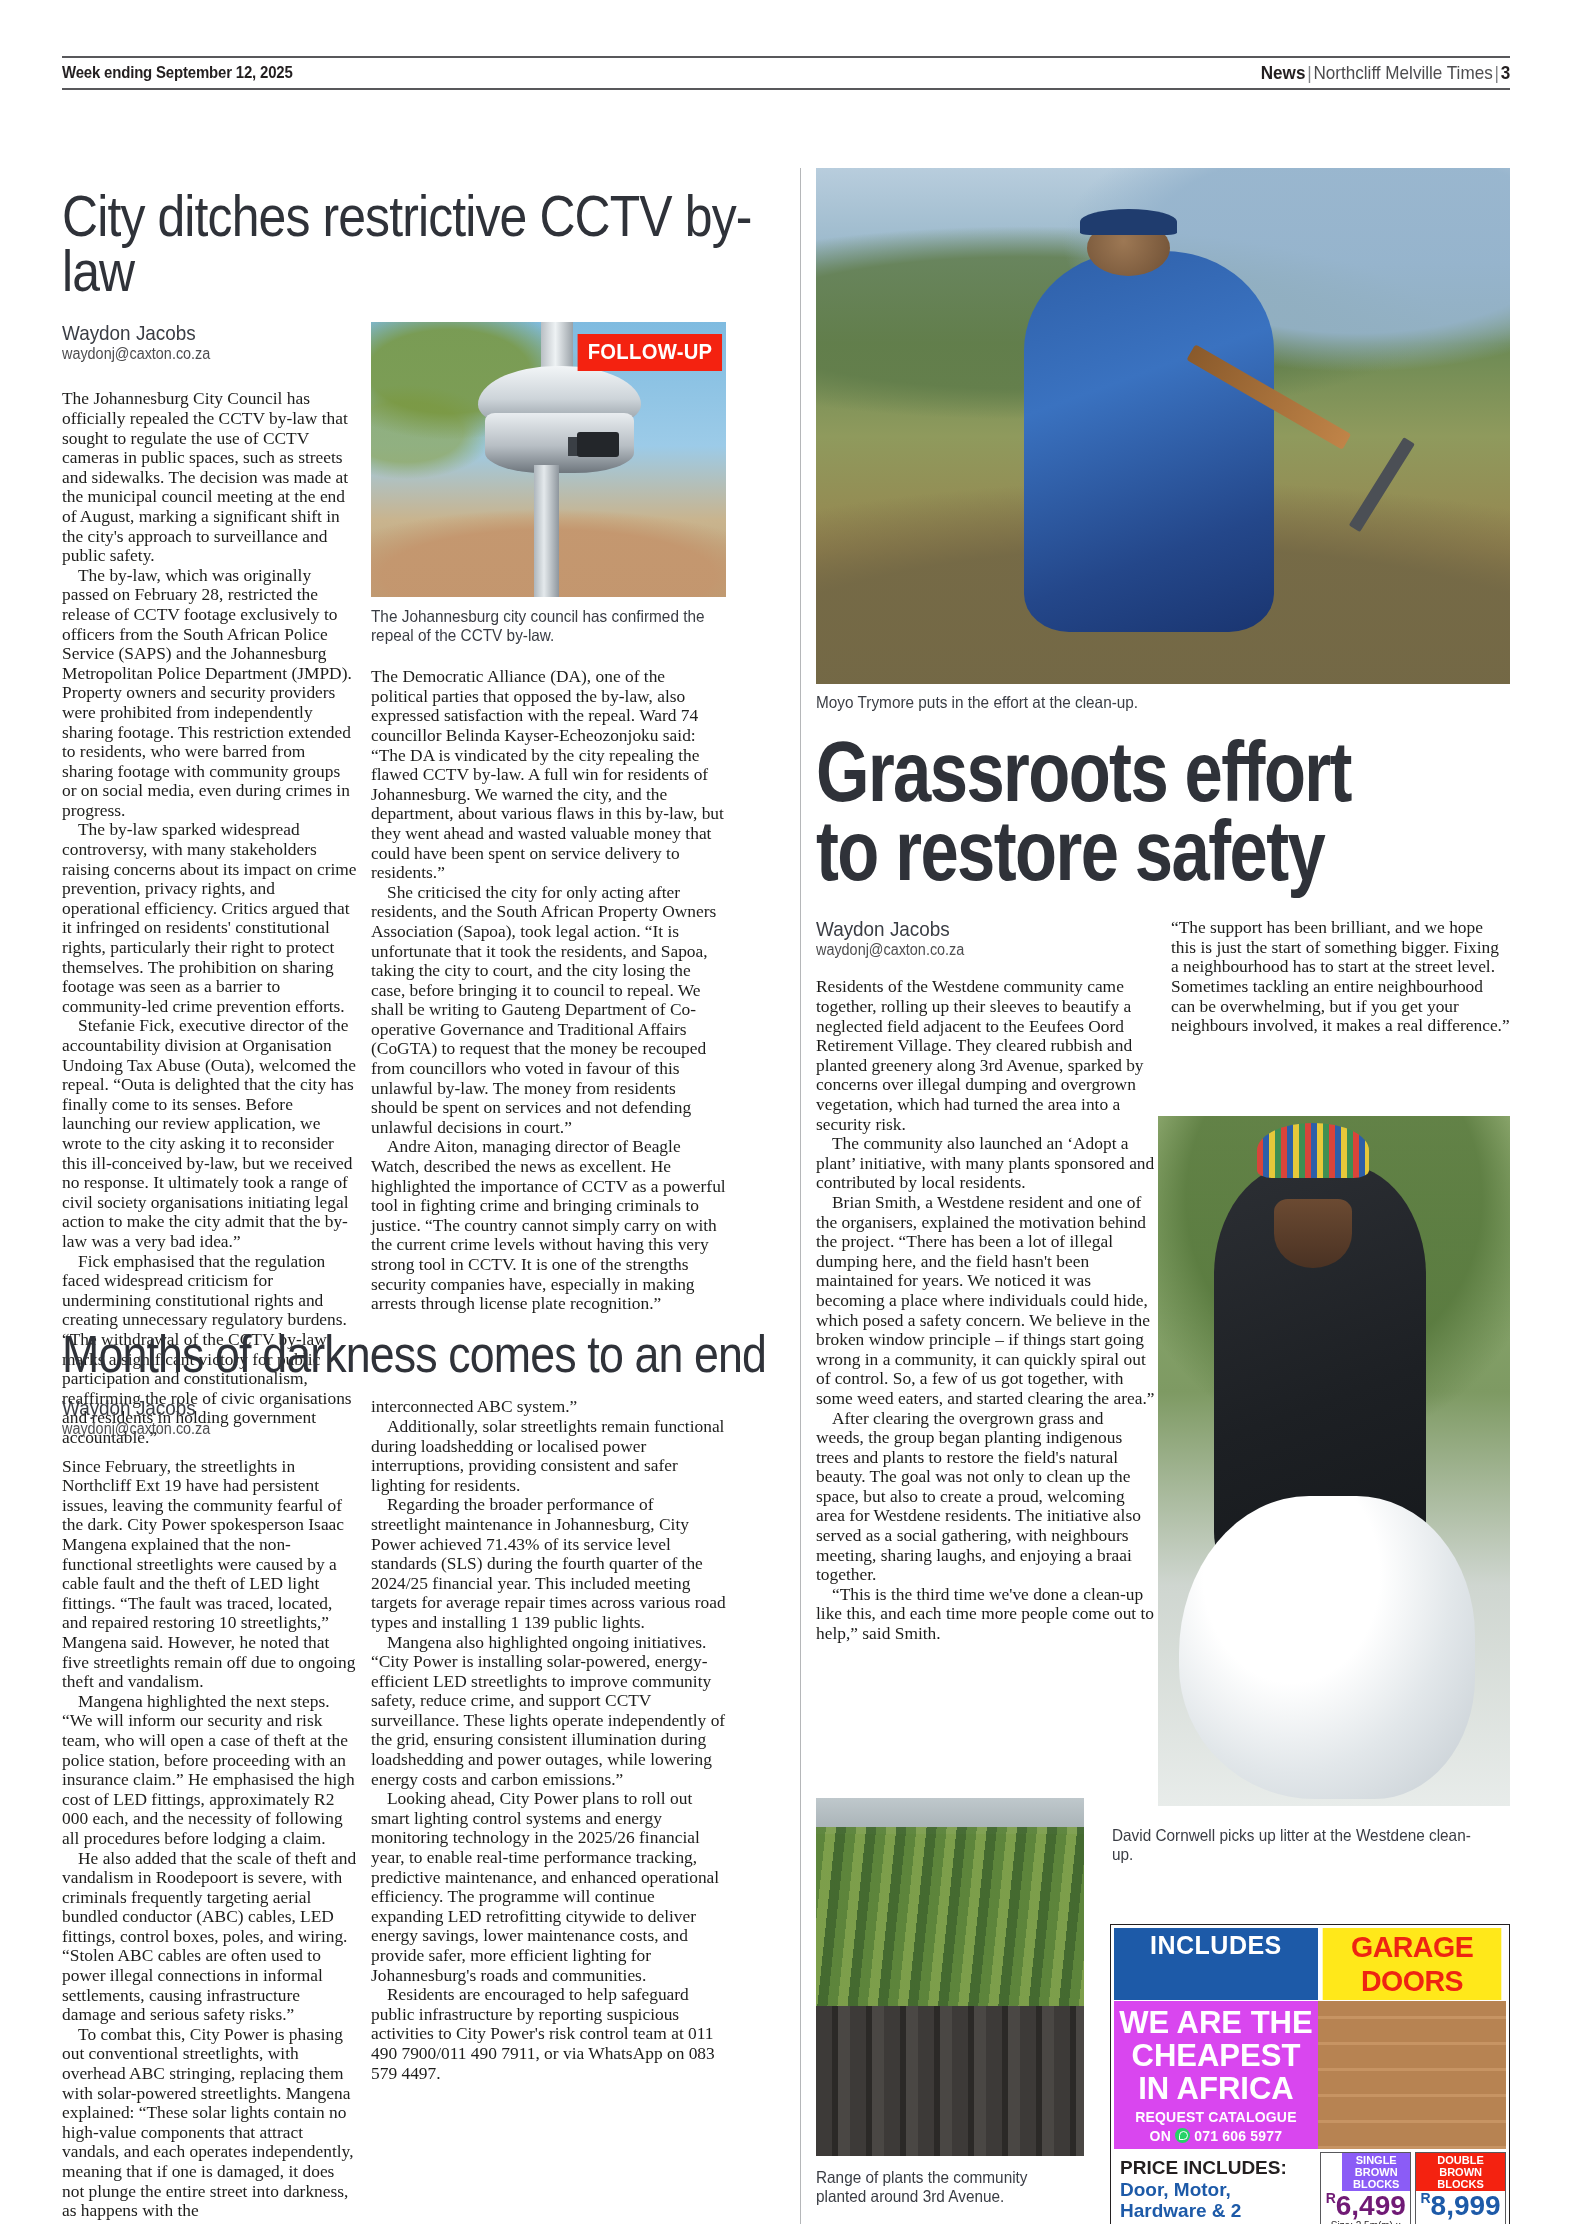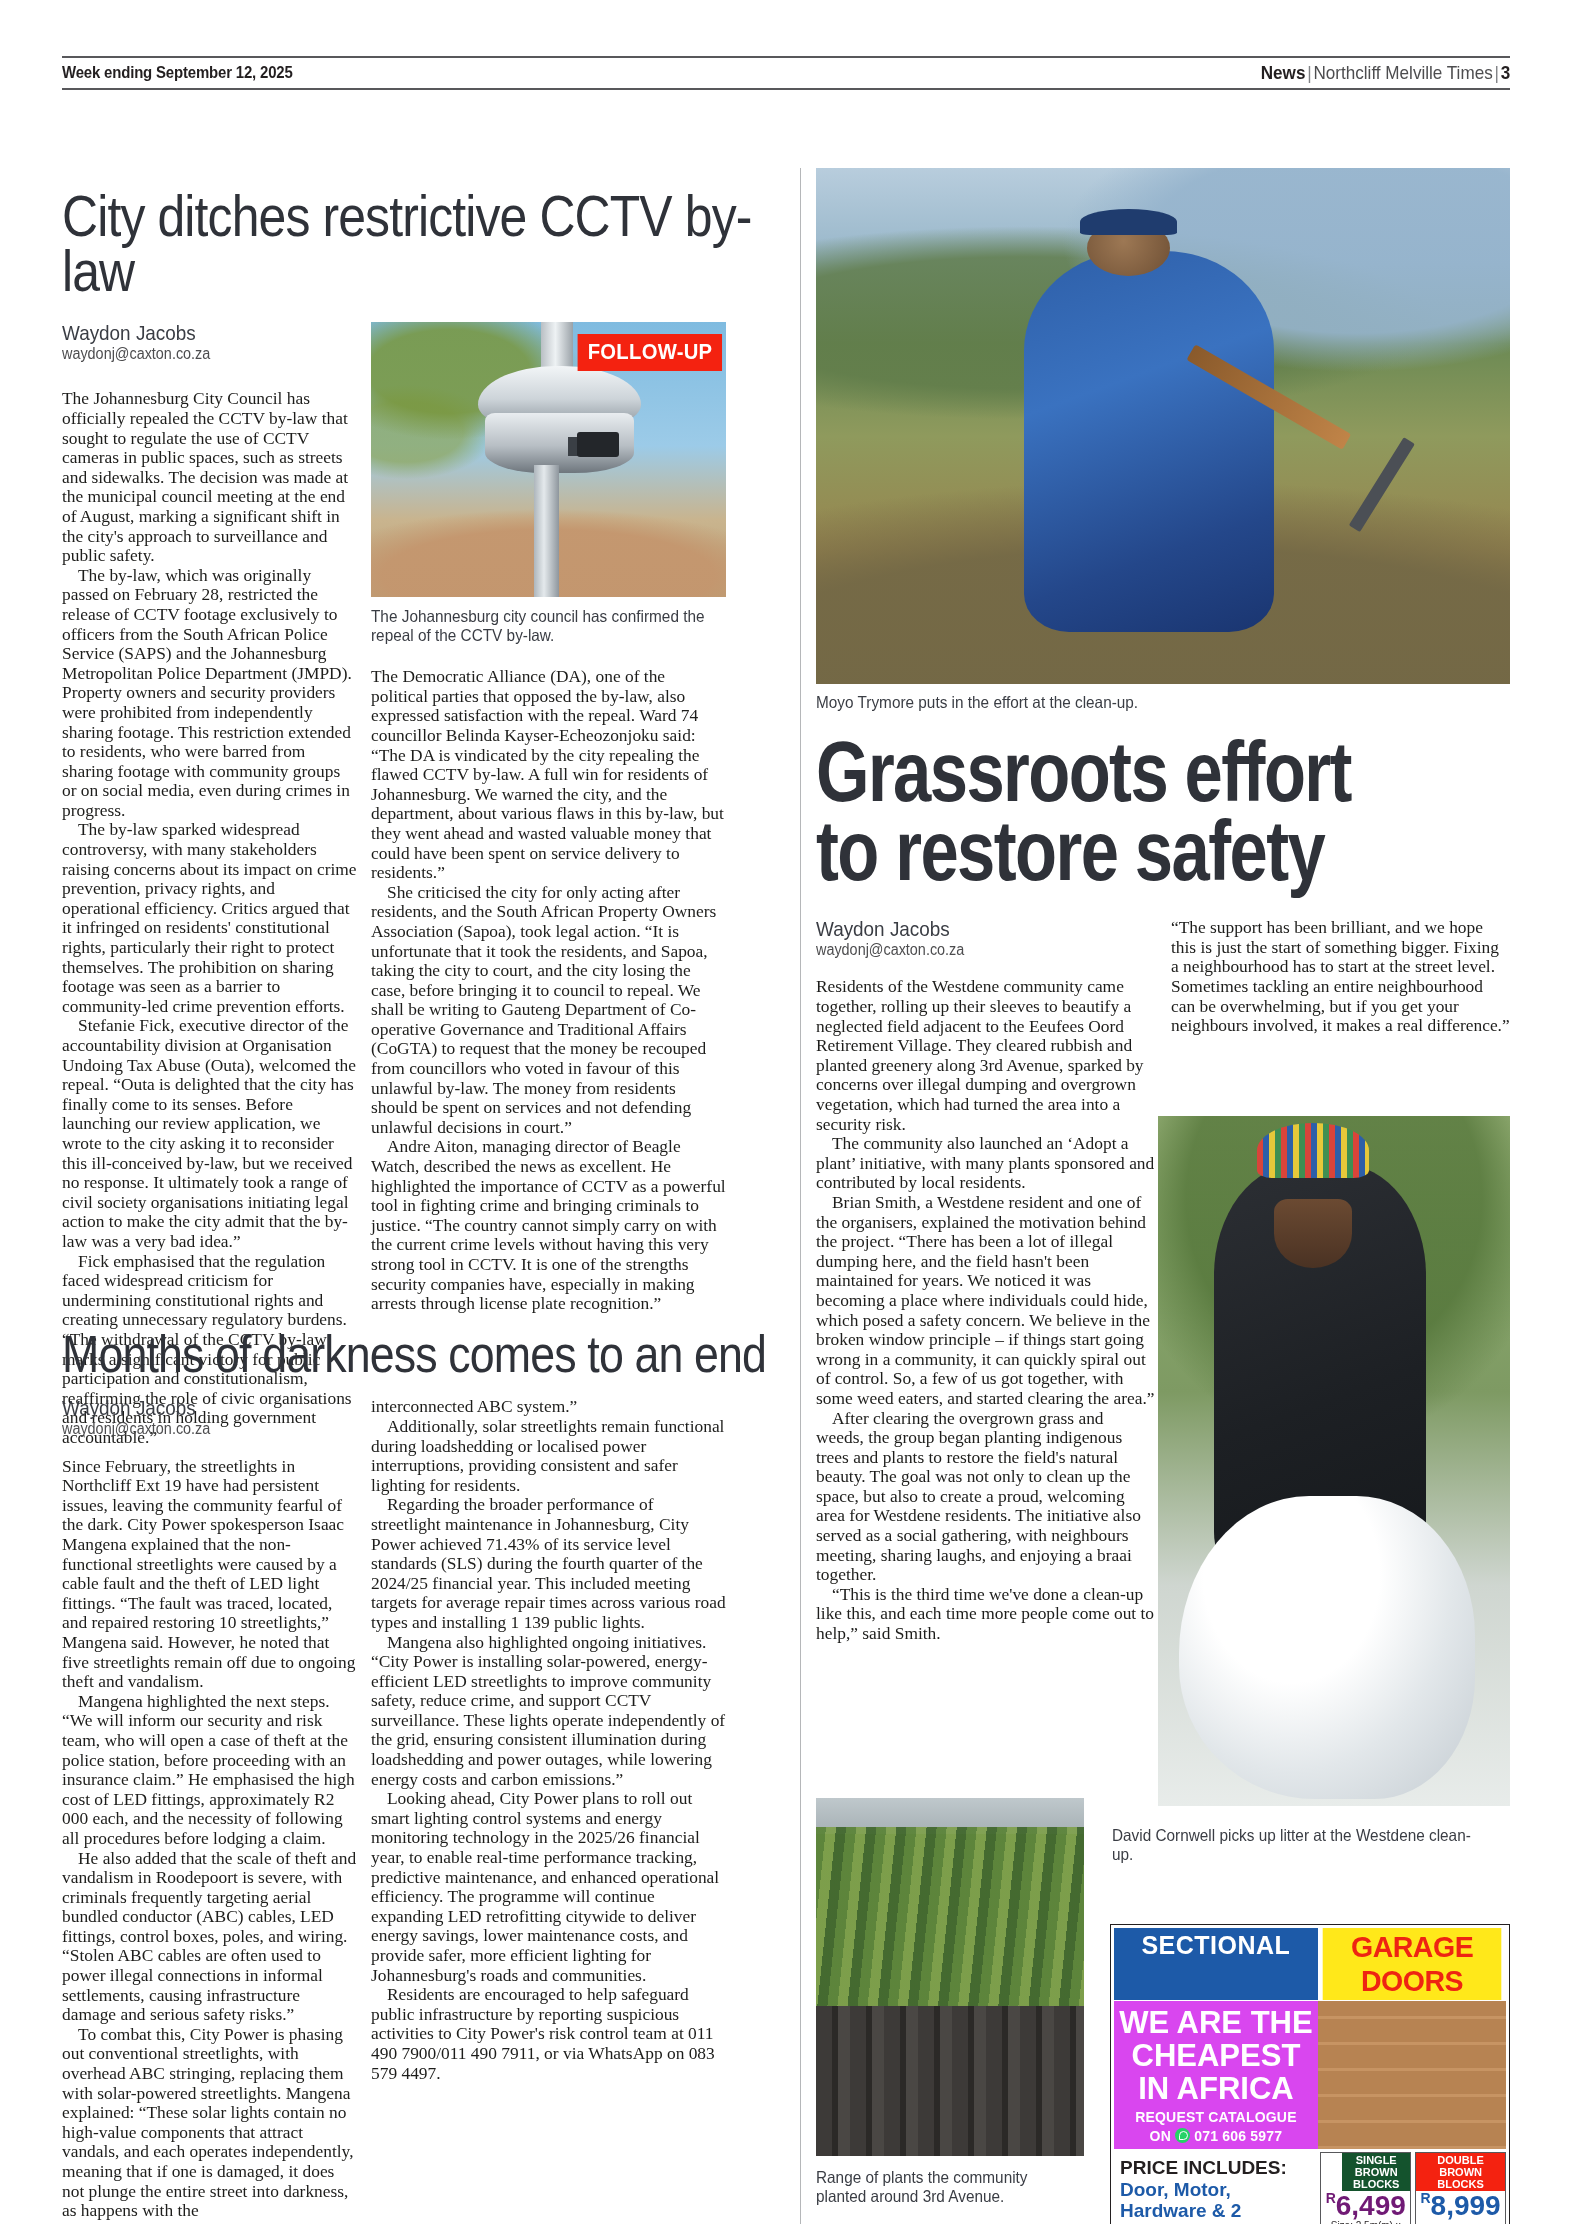--- a/index.html
+++ b/index.html
@@ -184,21 +184,21 @@
       repeating-linear-gradient(0deg, #c79463 0 3px, #b78352 3px 26px),
       repeating-linear-gradient(90deg, rgba(0,0,0,.12) 0 2px, rgba(255,255,255,0) 2px 48px);
   }
   .ad-price-row { display:flex; gap:5px; }
   .ad-info { flex:1 1 52%; padding:5px 4px 0 6px; }
   .ad-info .pi-t { font-family:"Liberation Sans", sans-serif; font-weight:bold; font-size:19px; color:#231f20; }
   .ad-info .pi-b { font-family:"Liberation Sans", sans-serif; font-weight:bold; font-size:19px; color:#1d5aa8; line-height:1.12; }
   .ad-prices { flex:1 1 48%; display:flex; gap:4px; }
   .pbox { flex:1; border:1px solid #58585b; background:#fff; text-align:center; }
   .pbox .ph { font-family:"Liberation Sans Narrow","Liberation Sans",sans-serif; font-weight:bold; font-size:11px; color:#fff; padding:1px 0; }
-  .pbox.single .ph { background:#14532d;margin-left:21px; }
+  .pbox.single .ph { background:#8b5cf6;margin-left:21px; }
   .pbox.double .ph { background:#f42210; }
   .pbox .pv { font-family:"Liberation Sans", sans-serif; font-weight:bold; font-size:28px; line-height:1.05; }
   .pbox.single .pv { color:#701a75; }
   .pbox.double .pv { color:#1d5aa8; }
   .pbox .pv sup { font-size:14px; vertical-align: top; }
   .pbox .ps { font-family:"Liberation Sans Narrow","Liberation Sans",sans-serif; font-size:10px; color:#231f20; padding-bottom:2px; }
   .wa { display:inline-block; width:15px; height:15px; background:#25d366; border-radius:50%;
         vertical-align:-2px; position:relative; }
   .wa::after { content:""; position:absolute; left:4px; top:3px; width:7px; height:7px;
         border:1.6px solid #fff; border-radius:50% 50% 50% 0; }
@@ -331,21 +331,21 @@
   <div class="photo ph-plants" style="position:absolute; left:816px; top:1742px; width:268px; height:358px;">
     <div class="plants-wall"></div>
     <div class="plants-green"></div>
     <div class="plants-pots"></div>
   </div>
   <div class="caption" style="position:absolute; left:816px; top:2112px; width:270px;">Range of plants the community planted around 3rd Avenue.</div>
 
   <div class="ad" style="position:absolute; left:1110px; top:1868px; width:400px;">
 
     <div class="ad-row">
-      <div class="ad-sectional">SECTIONAL</div>
+      <div class="ad-sectional">INCLUDES</div>
       <div class="ad-garage">GARAGE DOORS</div>
     </div>
 
     <div class="ad-row" style="margin-top:1px;">
       <div class="ad-left">
         <div class="l1">WE ARE THE</div>
         <div class="l1">CHEAPEST</div>
         <div class="l1">IN AFRICA</div>
         <div class="l2">REQUEST CATALOGUE</div>
         <div class="l2">

